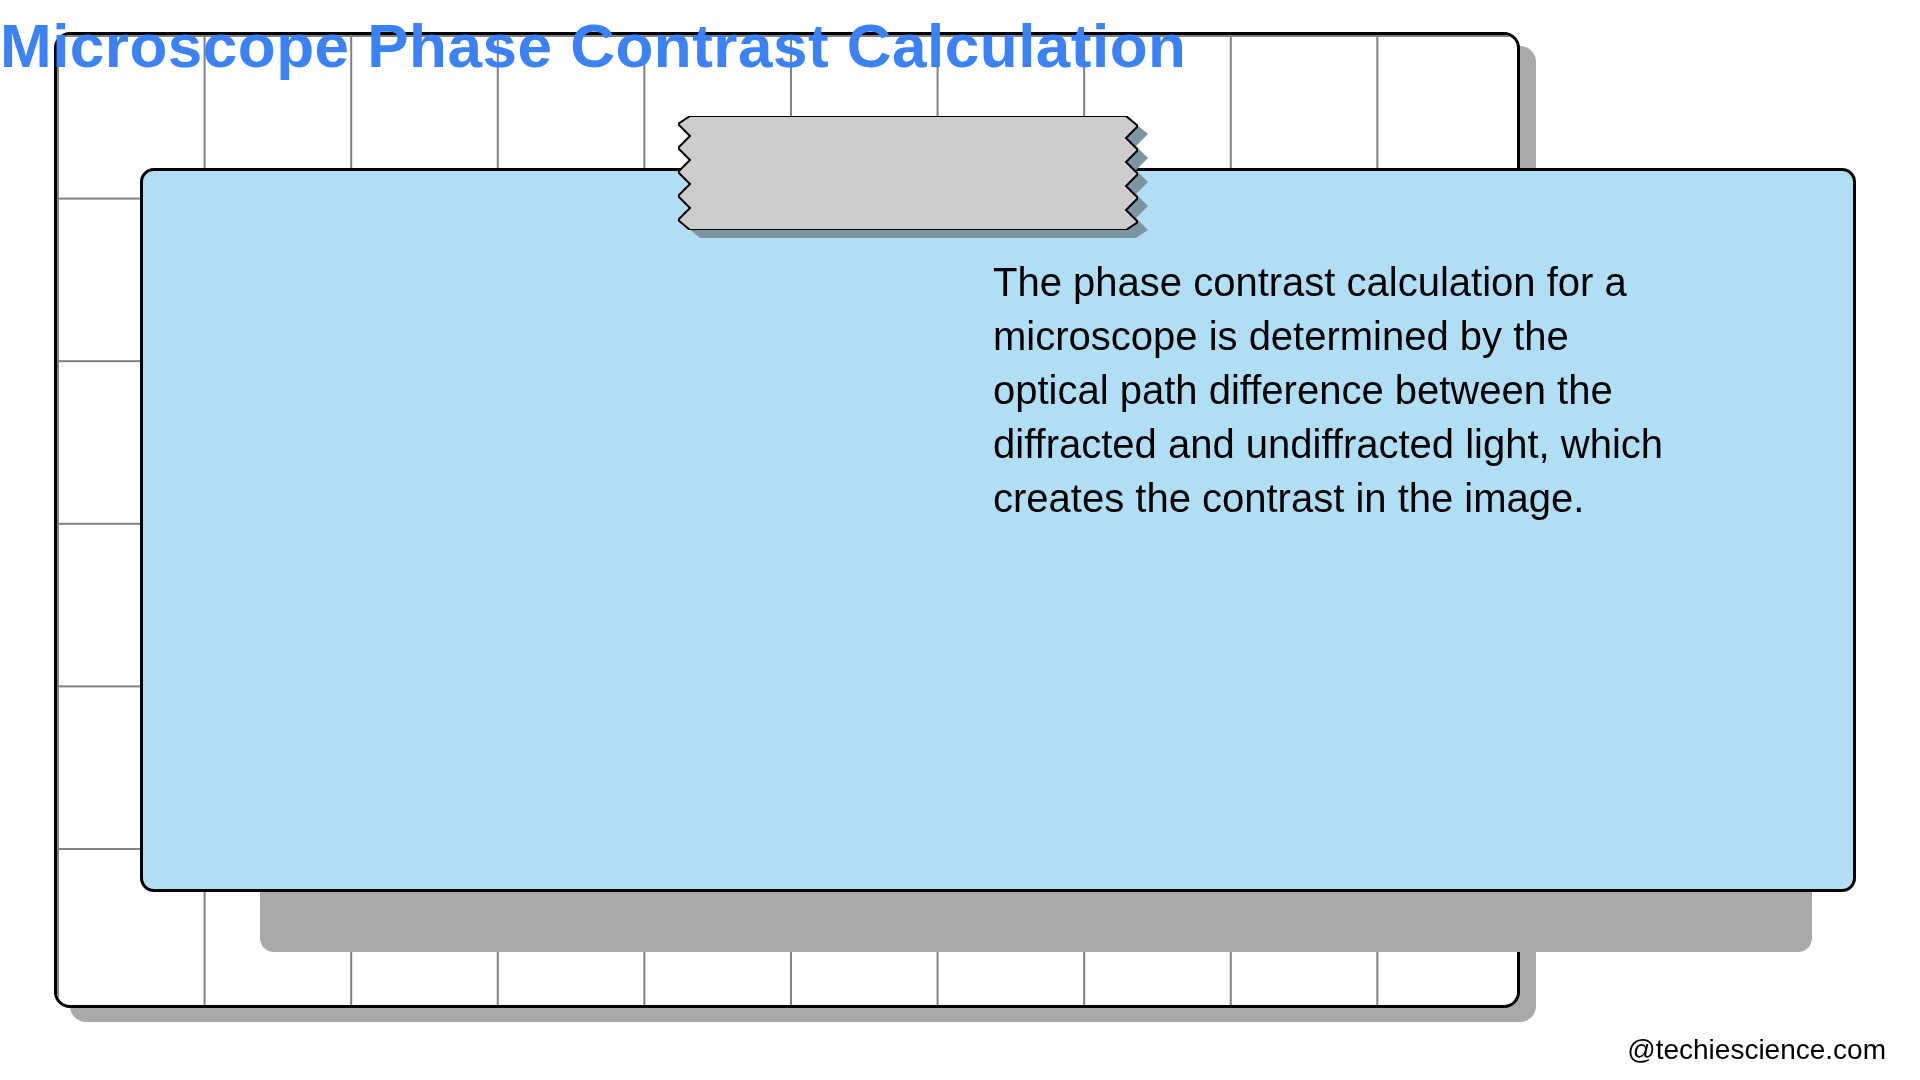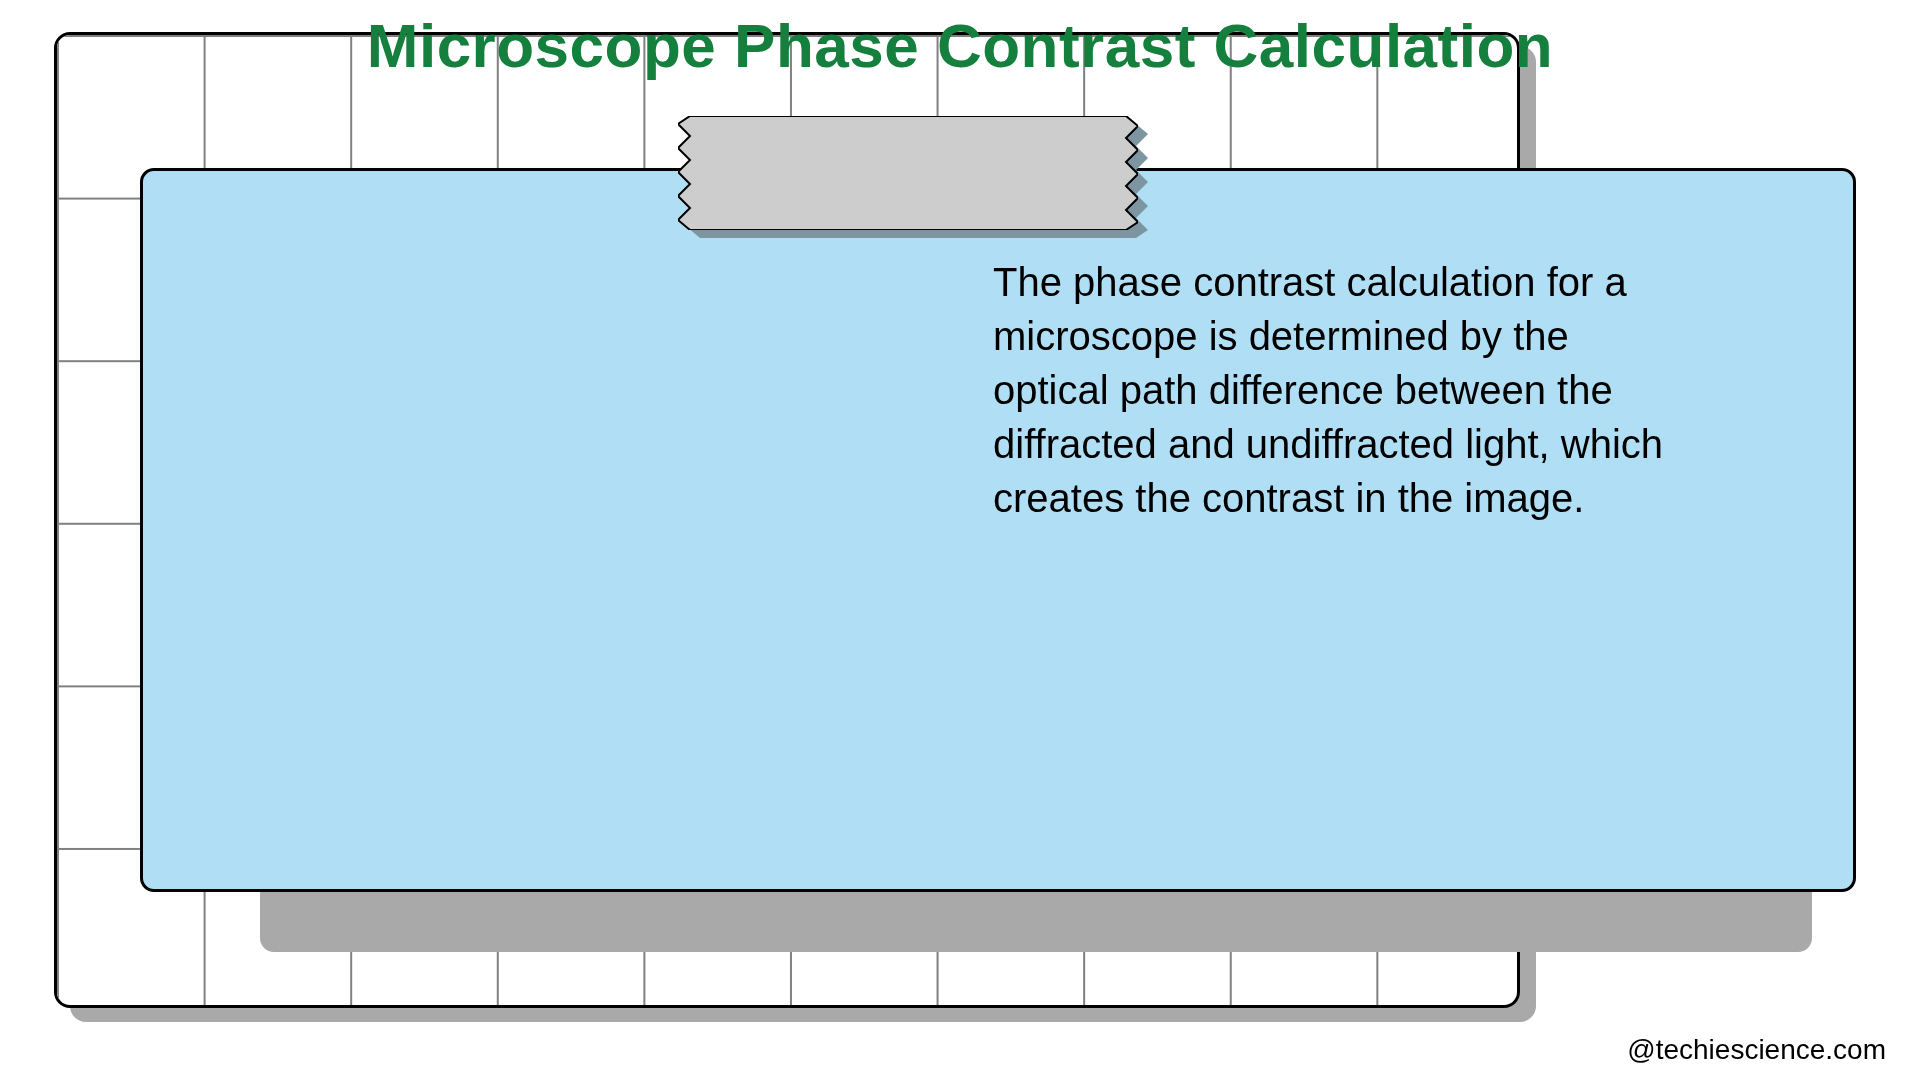--- a/index.html
+++ b/index.html
@@ -36,24 +36,23 @@
       linear-gradient(to bottom, #808080 1.5px, transparent 1.5px);
     background-size: 146.6px 162.6px; 
     background-position: 0 0;
   }
 
   
   .title {
     position: absolute;
     left: 0; right: 0;
     top: 10px;
-    text-align: center;
     font-size: 62px;
     font-weight: 800;
-    color: #15803d;
+    color: #3b82f6;
     letter-spacing: 0.5px;
     z-index: 20;
   }
 
   
   .card-shadow {
     position: absolute;
     left: 260px; top: 240px;
     width: 1552px; height: 712px;
     background: #a9a9a9;

